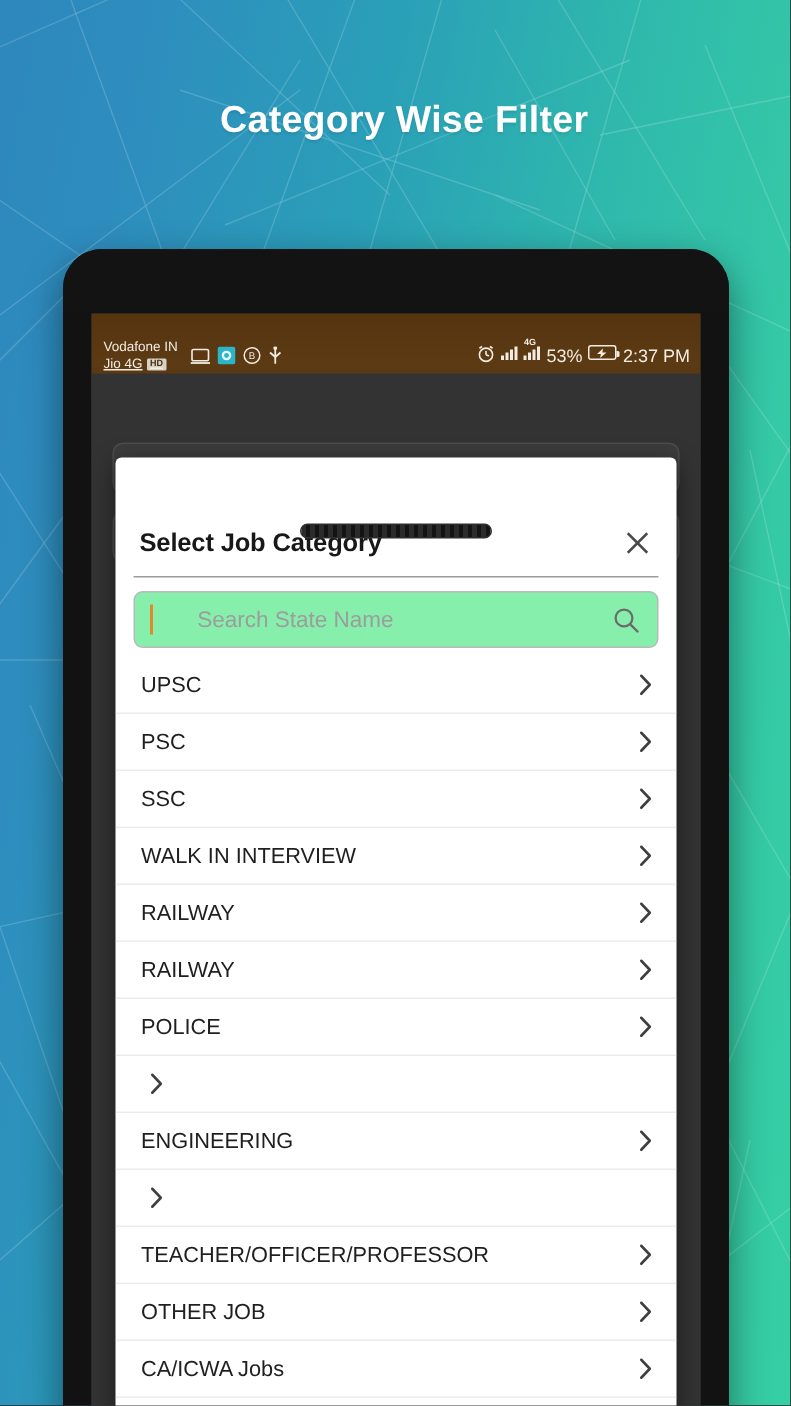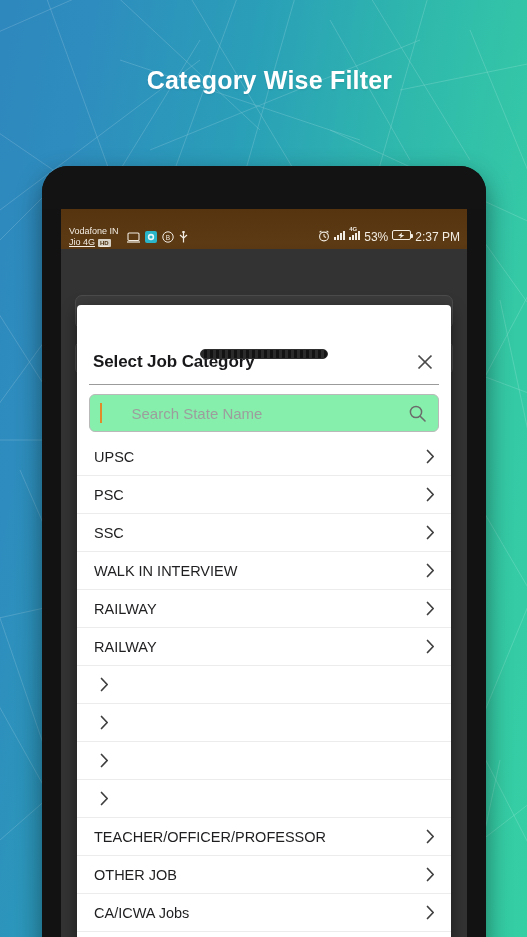--- a/index.html
+++ b/index.html
@@ -353,34 +353,36 @@
             </div>
             <div class="row">
               <div class="row-label">RAILWAY</div>
               <span class="chev">
                 <svg width="9" height="15" viewBox="0 0 9 15">
                   <polyline points="1.5,1.5 7.2,7.5 1.5,13.5" fill="none" stroke="#3f3f3f" stroke-width="1.7" stroke-linecap="round" stroke-linejoin="round"></polyline>
                 </svg>
               </span>
             </div>
             <div class="row">
-              <span class="chev">
-                <svg width="9" height="15" viewBox="0 0 9 15">
-                  <polyline points="1.5,1.5 7.2,7.5 1.5,13.5" fill="none" stroke="#3f3f3f" stroke-width="1.7" stroke-linecap="round" stroke-linejoin="round"></polyline>
-                </svg>
-              </span>
-            </div>
-            <div class="row">
-              <span class="chev">
-                <svg width="9" height="15" viewBox="0 0 9 15">
-                  <polyline points="1.5,1.5 7.2,7.5 1.5,13.5" fill="none" stroke="#3f3f3f" stroke-width="1.7" stroke-linecap="round" stroke-linejoin="round"></polyline>
-                </svg>
-              </span>
-            </div>
-            <div class="row">
+              <div class="row-label">POLICE</div>
+              <span class="chev">
+                <svg width="9" height="15" viewBox="0 0 9 15">
+                  <polyline points="1.5,1.5 7.2,7.5 1.5,13.5" fill="none" stroke="#3f3f3f" stroke-width="1.7" stroke-linecap="round" stroke-linejoin="round"></polyline>
+                </svg>
+              </span>
+            </div>
+            <div class="row">
+              <span class="chev">
+                <svg width="9" height="15" viewBox="0 0 9 15">
+                  <polyline points="1.5,1.5 7.2,7.5 1.5,13.5" fill="none" stroke="#3f3f3f" stroke-width="1.7" stroke-linecap="round" stroke-linejoin="round"></polyline>
+                </svg>
+              </span>
+            </div>
+            <div class="row">
+              <div class="row-label">ENGINEERING</div>
               <span class="chev">
                 <svg width="9" height="15" viewBox="0 0 9 15">
                   <polyline points="1.5,1.5 7.2,7.5 1.5,13.5" fill="none" stroke="#3f3f3f" stroke-width="1.7" stroke-linecap="round" stroke-linejoin="round"></polyline>
                 </svg>
               </span>
             </div>
             <div class="row">
               <span class="chev">
                 <svg width="9" height="15" viewBox="0 0 9 15">
                   <polyline points="1.5,1.5 7.2,7.5 1.5,13.5" fill="none" stroke="#3f3f3f" stroke-width="1.7" stroke-linecap="round" stroke-linejoin="round"></polyline>

